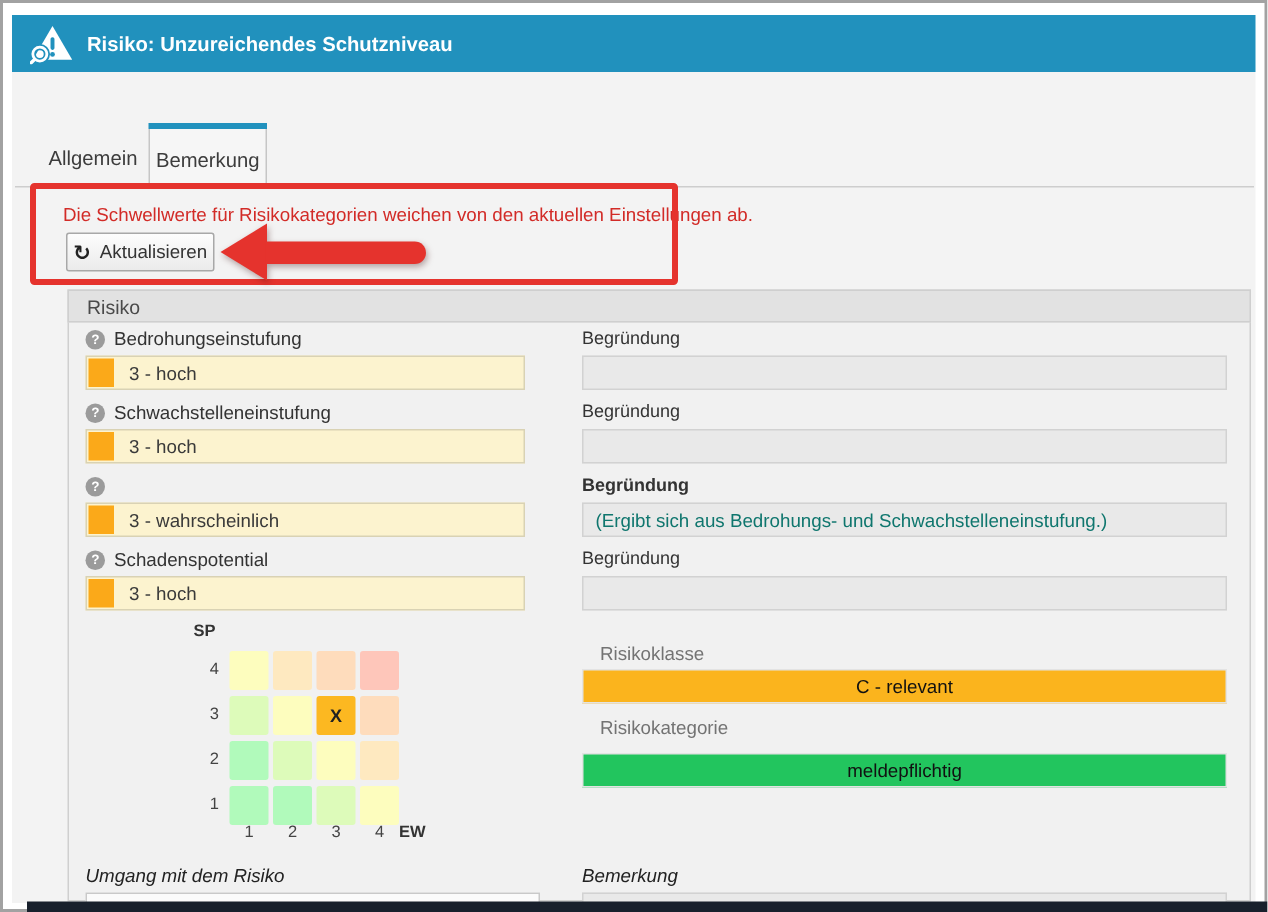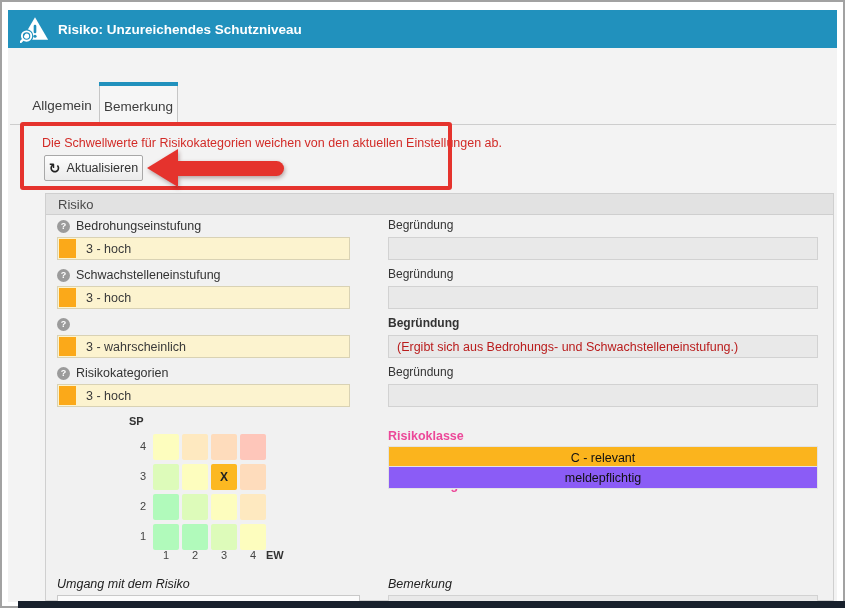--- a/index.html
+++ b/index.html
@@ -46,29 +46,29 @@
   .fld-label .txt{margin-left:6px;}
   .fld-label .bold{font-weight:bold;}
   .help-icon{width:13px;height:13px;border-radius:50%;background:#9b9b9b;color:#fff;font-size:9px;font-weight:bold;
       display:inline-flex;align-items:center;justify-content:center;cursor:pointer;}
   .val-box{left:57px;width:293px;height:23px;box-sizing:border-box;background:#fcf3cf;border:1px solid #d9d2b4;z-index:1;cursor:pointer;}
   .val-chip{position:absolute;left:1px;top:1px;width:17px;height:19px;}
   .val-text{position:absolute;left:28px;top:4px;font-size:12.5px;color:#3a3a3a;}
   .reason-label{left:388px;height:16px;font-size:12px;color:#333;z-index:1;}
   .reason-label.bold{font-weight:bold;}
   .reason-input{left:388px;width:430px;height:23px;box-sizing:border-box;background:#e9e9e9;border:1px solid #d2d2d2;z-index:1;
-      font-size:12.5px;color:#b91c1c;display:flex;align-items:center;}
+      font-size:12.5px;color:#0f766e;display:flex;align-items:center;}
   .reason-input span{margin-left:8px;white-space:nowrap;overflow:hidden;}
   
   .axis-label{font-size:11px;font-weight:bold;color:#333;z-index:1;}
   .matrix-cell{width:26px;height:26px;border-radius:2px;z-index:1;}
   .matrix-cell.selected{display:flex;align-items:center;justify-content:center;font-size:12px;font-weight:bold;color:#222;}
   .matrix-num{font-size:11px;color:#444;z-index:1;}
   
-  .result-label{left:388px;font-size:12.5px;font-weight:bold;color:#ec4899;z-index:1;}
+  .result-label{left:400px;font-size:12.5px;font-weight:normal;color:#737373;z-index:1;}
   .result-bar{left:388px;width:430px;height:23px;box-sizing:border-box;border:1px solid #e3e3e3;z-index:1;
       display:flex;align-items:center;justify-content:center;font-size:12.5px;color:#111;}
   
   .bottom-label{top:577px;font-size:12.5px;color:#222;z-index:1;font-style:italic;}
   .treatment-select{left:57px;top:595px;width:303px;height:26px;box-sizing:border-box;background:#fbfbfb;border:1px solid #c9c9c9;z-index:1;
       font-size:12.5px;color:#333;overflow:hidden;cursor:pointer;}
   .treatment-select span{display:block;margin:8px 0 0 8px;}
   .remark-input{left:388px;top:595px;width:430px;height:26px;box-sizing:border-box;background:#e9e9e9;border:1px solid #d2d2d2;z-index:1;}
   .bottom-edge{left:18px;top:601px;width:827px;height:7px;background:#18202c;z-index:80;}
 </style>
@@ -148,21 +148,21 @@
     <div class="abs val-box" style="top:335px">
           <span class="val-chip" style="background: rgb(251, 169, 25);"></span>
           <span class="val-text">3 - wahrscheinlich</span>
         </div>
     <div class="abs reason-label bold" style="top:316px">Begründung</div>
     <div class="abs reason-input" style="top:335px">
           <span>(Ergibt sich aus Bedrohungs- und Schwachstelleneinstufung.)</span>
         </div>
     <div class="abs fld-label" style="left:57px;top:365px">
           <span class="help-icon">?</span>
-          <span class="txt ">Risikokategorien</span>
+          <span class="txt ">Schadenspotential</span>
         </div>
     <div class="abs val-box" style="top:384px">
           <span class="val-chip" style="background: rgb(251, 169, 25);"></span>
           <span class="val-text">3 - hoch</span>
         </div>
     <div class="abs reason-label " style="top:365px">Begründung</div>
     <div class="abs reason-input" style="top:384px">
           <span></span>
         </div>
     <div class="abs axis-label" style="left:129px;top:415px">SP</div>
@@ -193,21 +193,21 @@
     <div class="abs matrix-num" style="left:211px;top:549px;width:26px;text-align:center">3</div>
     <div class="abs matrix-num" style="left:240px;top:549px;width:26px;text-align:center">4</div>
     <div class="abs axis-label" style="left:266px;top:549px">EW</div>
   </div>
 
 <div class="abs result-label" style="top:429px;">Risikoklasse</div>
 <div class="abs result-bar" style="top: 446px; background: rgb(251, 180, 29);">
   <span>C - relevant</span>
 </div>
 <div class="abs result-label" style="top:478px;">Risikokategorie</div>
-<div class="abs result-bar" style="top: 466px; background: #8b5cf6; text-align: center;">
+<div class="abs result-bar" style="top: 502px; background: #22c55e; text-align: center;">
   <span>meldepflichtig</span>
 </div>
 
 <div class="abs bottom-label" style="left:57px;">Umgang mit dem Risiko</div>
 <div class="abs treatment-select">
   <span>behandeln</span>
 </div>
 <div class="abs bottom-label" style="left:388px;">Bemerkung</div>
 <div class="abs remark-input"></div>
 

